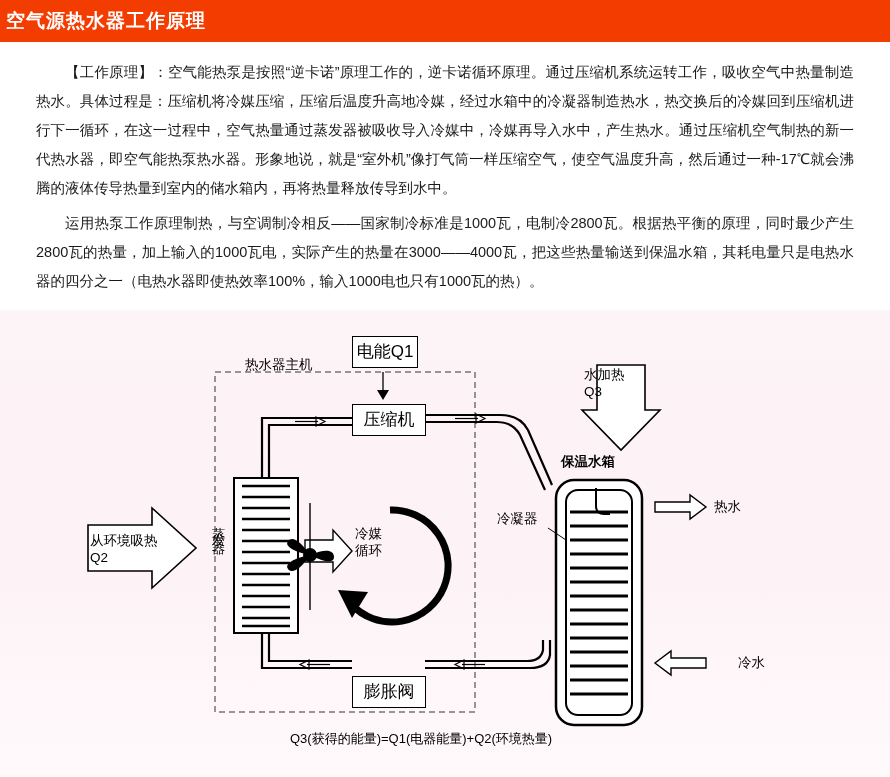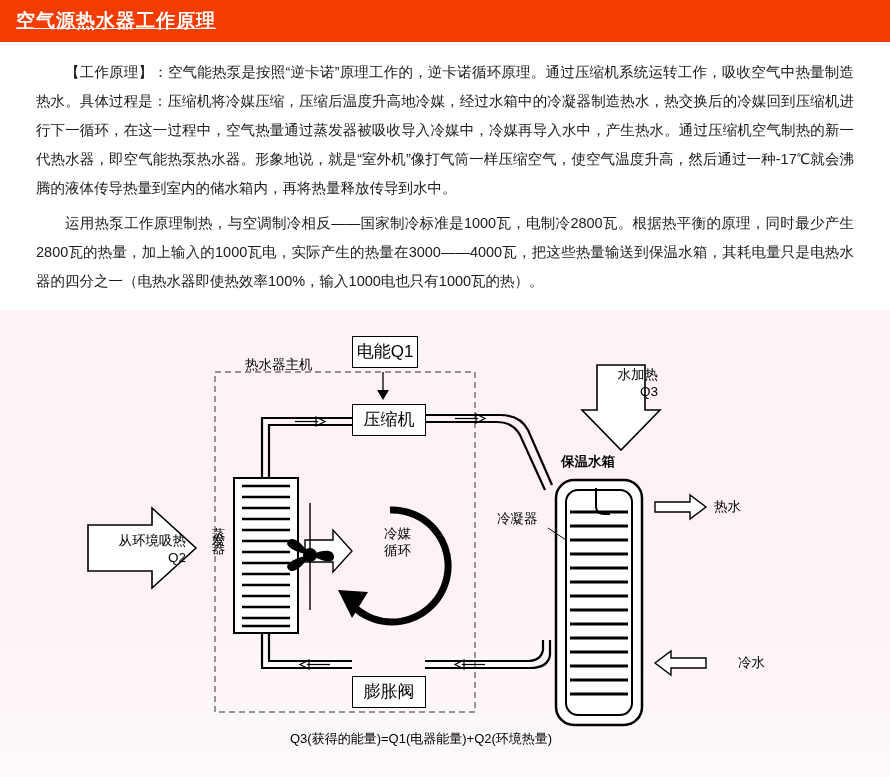--- a/index.html
+++ b/index.html
@@ -29,23 +29,22 @@
     height: 42px;
     background: #f33d00;
     display: flex;
     align-items: center;
   }
   .header-bar .title {
     color: #ffffff;
     font-size: 19px;
     font-weight: bold;
     letter-spacing: 1px;
-    padding-left: 16px;
+    padding-left: 6px;
     line-height: 42px;
-    text-decoration: underline;
   }
   
   .article {
     position: absolute;
     left: 36px;
     top: 58px;
     width: 818px;
   }
   .article p {
     margin: 0 0 6px 0;
@@ -71,21 +70,21 @@
     width: 890px;
     height: 467px;
   }
   .lbl {
     position: absolute;
     font-size: 13.5px;
     color: #000;
     white-space: nowrap;
     line-height: 17px;
   }
-  .lbl.center { text-align: right; }
+  .lbl.center { text-align: left; }
   .box {
     position: absolute;
     border: 1px solid #000;
     background: #ffffff;
     font-size: 17px;
     text-align: center;
     line-height: 1.25;
     display: flex;
     align-items: center;
     justify-content: center;

